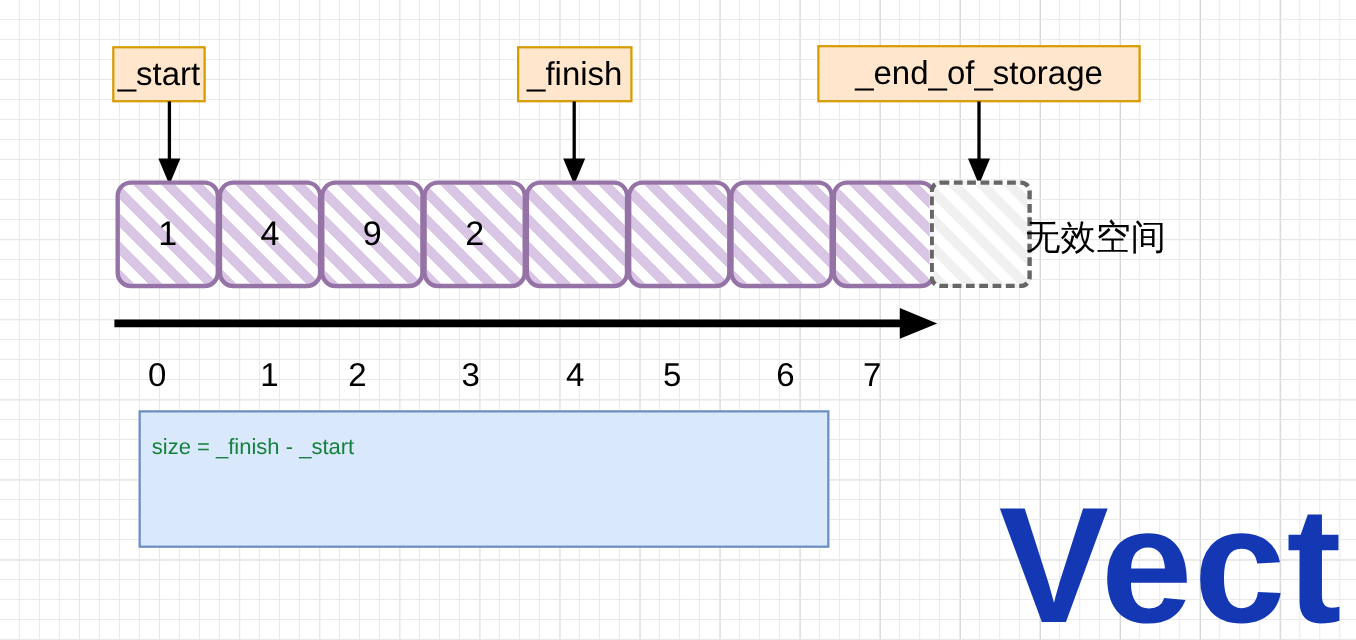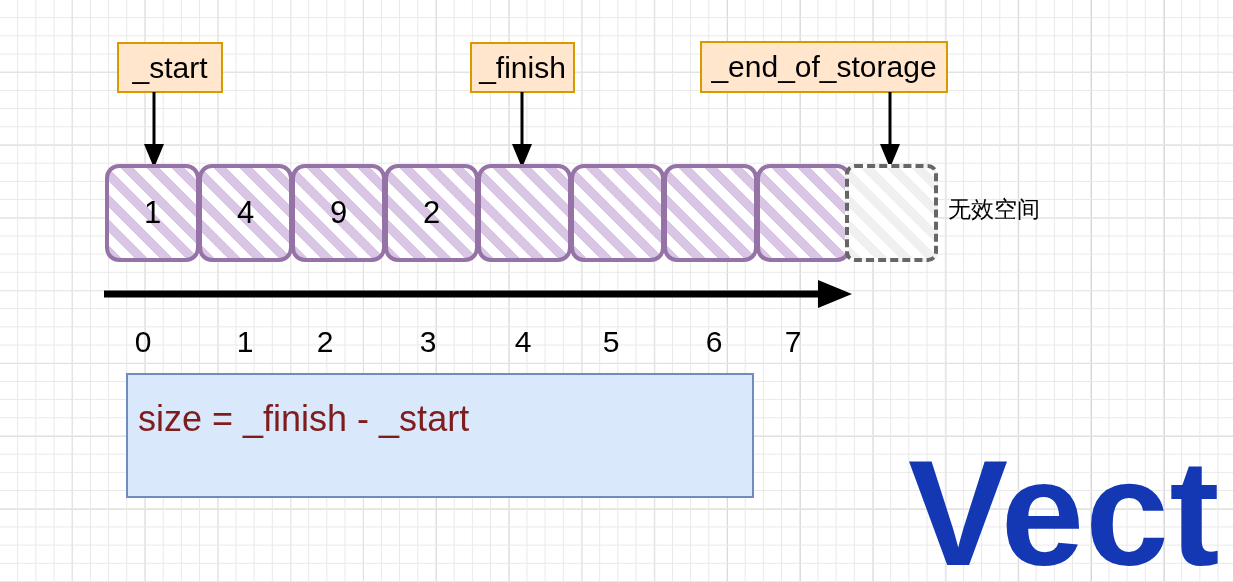--- a/index.html
+++ b/index.html
@@ -86,57 +86,56 @@
 
   
   .formula-box {
     position: absolute;
     box-sizing: border-box;
     background: #dae8fc;
     border: 2px solid #6c8ebf;
     padding: 18px 0 0 10px;
   }
   .formula-line {
-    font-size: 36px;
-    color: #7f1d1d;
+    font-size: 20px;
+    color: #15803d;
     line-height: 1.45;
     white-space: nowrap;
   }
 
   
   .invalid-text {
     position: absolute;
-    font-size: 23px;
-    color: #000000;
-    white-space: nowrap;
-    margin-left: 16px;
+    font-size: 32px;
+    color: #000000;
+    white-space: nowrap;
   }
   .watermark {
     position: absolute;
     font-size: 150px;
     font-weight: bold;
     letter-spacing: 1px;
     line-height: 1;
     white-space: nowrap;
   }
 </style>
 </head>
 <body>
 
 <div id="canvas">
 
-  <div class="ptr-box" style="left:102px; top:42px; width:106px; height:51px;margin-left:15px;">
+  <div class="ptr-box" style="left:102px; top:42px; width:85px; height:51px;">
     <span>_start</span>
   </div>
 
   <div class="ptr-box" style="left:470px; top:42px; width:105px; height:51px;text-align:right;">
     <span>_finish</span>
   </div>
 
-  <div class="ptr-box" style="left:700px; top:41px; width:248px; height:52px;">
+  <div class="ptr-box" style="left:743px; top:41px; width:294px; height:52px;">
     <span>_end_of_storage</span>
   </div>
 
   <svg class="ptr-arrow" style="left:138px; top:92px;" width="34" height="80">
     <line x1="16" y1="0" x2="16" y2="58" stroke="#000000" stroke-width="3"></line>
     <polygon points="16,76 6,52 26,52" fill="#000000"></polygon>
   </svg>
 
   <svg class="ptr-arrow" style="left:506px; top:92px;" width="34" height="80">
     <line x1="16" y1="0" x2="16" y2="58" stroke="#000000" stroke-width="3"></line>

